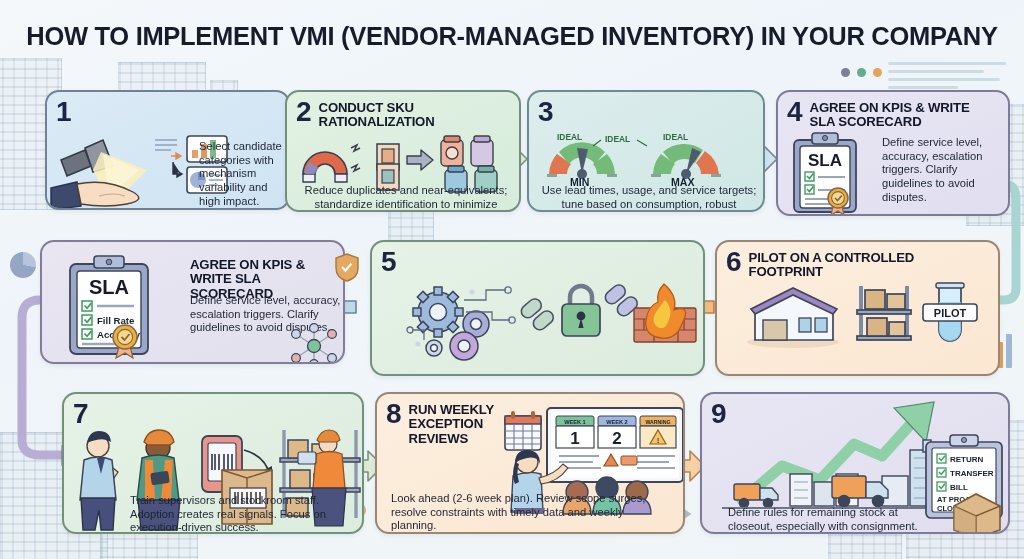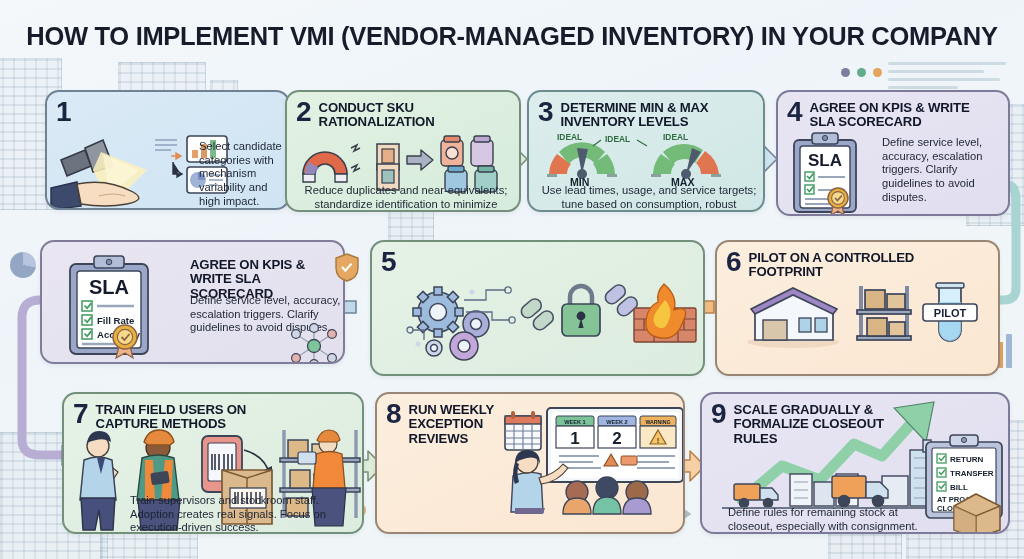--- a/index.html
+++ b/index.html
@@ -280,21 +280,20 @@
         <rect x="180" y="36" width="22" height="22" rx="4" fill="#9fcfc6"></rect>
         <rect x="183" y="32" width="16" height="6" rx="2" fill="#74b4a6"></rect>
       </g>
     </svg>
     <div class="cbody" style="left:10px; top:92px; width:218px; text-align:center;">Reduce duplicates and near-equivalents; standardize identification to minimize friction.</div>
   </div>
 
   <div class="card c-teal" style="left:527px; top:90px; width:238px; height:122px;">
     <div class="head">
       <div class="num">3</div>
-      <div class="ctitle" style="width:182px">DETERMINE MIN &amp; MAX INVENTORY LEVELS</div>
     </div>
 
     <svg class="art" style="left:14px; top:38px;" width="212" height="56">
       <g>
         <path d="M6 44 A32 32 0 0 1 14 24 L28 34 A16 16 0 0 0 24 44 Z" fill="#e0764f"></path>
         <path d="M16 22 A32 32 0 0 1 62 22 L52 34 A16 16 0 0 0 26 34 Z" fill="#74bb79"></path>
         <path d="M64 24 A32 32 0 0 1 72 44 L54 44 A16 16 0 0 0 50 34 Z" fill="#74bb79"></path>
         <path d="M39 44 L45 19 L34 18 Z" fill="#4e5a6e"></path>
         <circle cx="39" cy="44" r="5" fill="#4e5a6e"></circle>
         <rect x="4" y="44" width="10" height="3" fill="#8ba19b"></rect>
@@ -506,21 +505,20 @@
         <rect x="195" y="1" width="28" height="5" rx="2" fill="#cfe4f0" stroke="#3d4559" stroke-width="1.4"></rect>
         <rect x="182" y="22" width="54" height="17" rx="3" fill="#ffffff" stroke="#3d4559" stroke-width="1.6"></rect>
         <text x="209" y="35" font-family="Liberation Sans" font-size="11" font-weight="700" fill="#16202e" text-anchor="middle">PILOT</text>
       </g>
     </svg>
   </div>
 
   <div class="card c-mint" style="left:62px; top:392px; width:302px; height:142px;">
     <div class="head">
       <div class="num">7</div>
-      <div class="ctitle" style="width:210px">TRAIN FIELD USERS ON CAPTURE METHODS</div>
     </div>
     <svg class="art" style="left:8px; top:34px;" width="290" height="102">
 
       <path d="M20 38 q16 -4 26 6 l-4 6 q-10 -8 -22 -4 Z" fill="#f3dcc4" stroke="#4b4136" stroke-width="1.2"></path>
       <circle cx="26" cy="18" r="11" fill="#f6dcc2" stroke="#4b4136" stroke-width="1.4"></circle>
       <path d="M15 15 q2 -12 12 -12 q11 0 12 11 q-8 -6 -24 1 Z" fill="#2e3750"></path>
       <path d="M12 32 q14 -6 28 0 l4 40 h-36 Z" fill="#b4d4ea" stroke="#3d4559" stroke-width="1.5"></path>
       <path d="M25 30 l4 16 l4 -16 Z" fill="#3c4a77"></path>
       <path d="M9 70 h34 l-2 32 h-12 l-2 -20 l-4 20 h-12 Z" fill="#474f7c" stroke="#2c3345" stroke-width="1.4"></path>
 
@@ -640,26 +638,26 @@
 
       <g stroke="#3d4559" stroke-width="1.3">
         <circle cx="74" cy="86" r="11" fill="#a76a52"></circle>
         <path d="M60 108 q0 -16 14 -16 q14 0 14 16 Z" fill="#e8a56c"></path>
         <circle cx="104" cy="82" r="11" fill="#3e4a63"></circle>
         <path d="M90 108 q0 -17 14 -17 q14 0 14 17 Z" fill="#73c3a4"></path>
         <circle cx="134" cy="86" r="11" fill="#9c6a48"></circle>
         <path d="M120 108 q0 -16 14 -16 q14 0 14 16 Z" fill="#a99ad0"></path>
       </g>
     </svg>
+    <div class="cbody" style="left:14px; top:98px; width:280px;">Look ahead (2-6 week plan). Review scope surges, resolve constraints with timely data and weekly planning.</div>
   </div>
 
   <div class="card c-purple" style="left:700px; top:392px; width:310px; height:142px;">
     <div class="head">
       <div class="num">9</div>
-      <div class="ctitle" style="width:160px">SCALE GRADUALLY &amp; FORMALIZE CLOSEOUT RULES</div>
     </div>
     <svg class="art" style="left:10px; top:6px;" width="294" height="112">
       <path d="M30 100 L70 66 L108 80 L142 44 L170 56 L206 16" fill="none" stroke="#8fd0a8" stroke-width="11" stroke-linejoin="round" stroke-linecap="round"></path>
       <path d="M182 8 L222 2 L214 42 Z" fill="#8fd0a8" stroke="#4f8a68" stroke-width="1.2"></path>
 
       <g stroke="#3d4559" stroke-width="1.4">
         <rect x="78" y="74" width="22" height="32" fill="#f0f4f8"></rect>
         <rect x="102" y="82" width="20" height="24" fill="#dde5ee"></rect>
         <rect x="124" y="74" width="22" height="32" fill="#f0f4f8"></rect>
         <rect x="170" y="76" width="26" height="30" fill="#e6ecf3"></rect>

